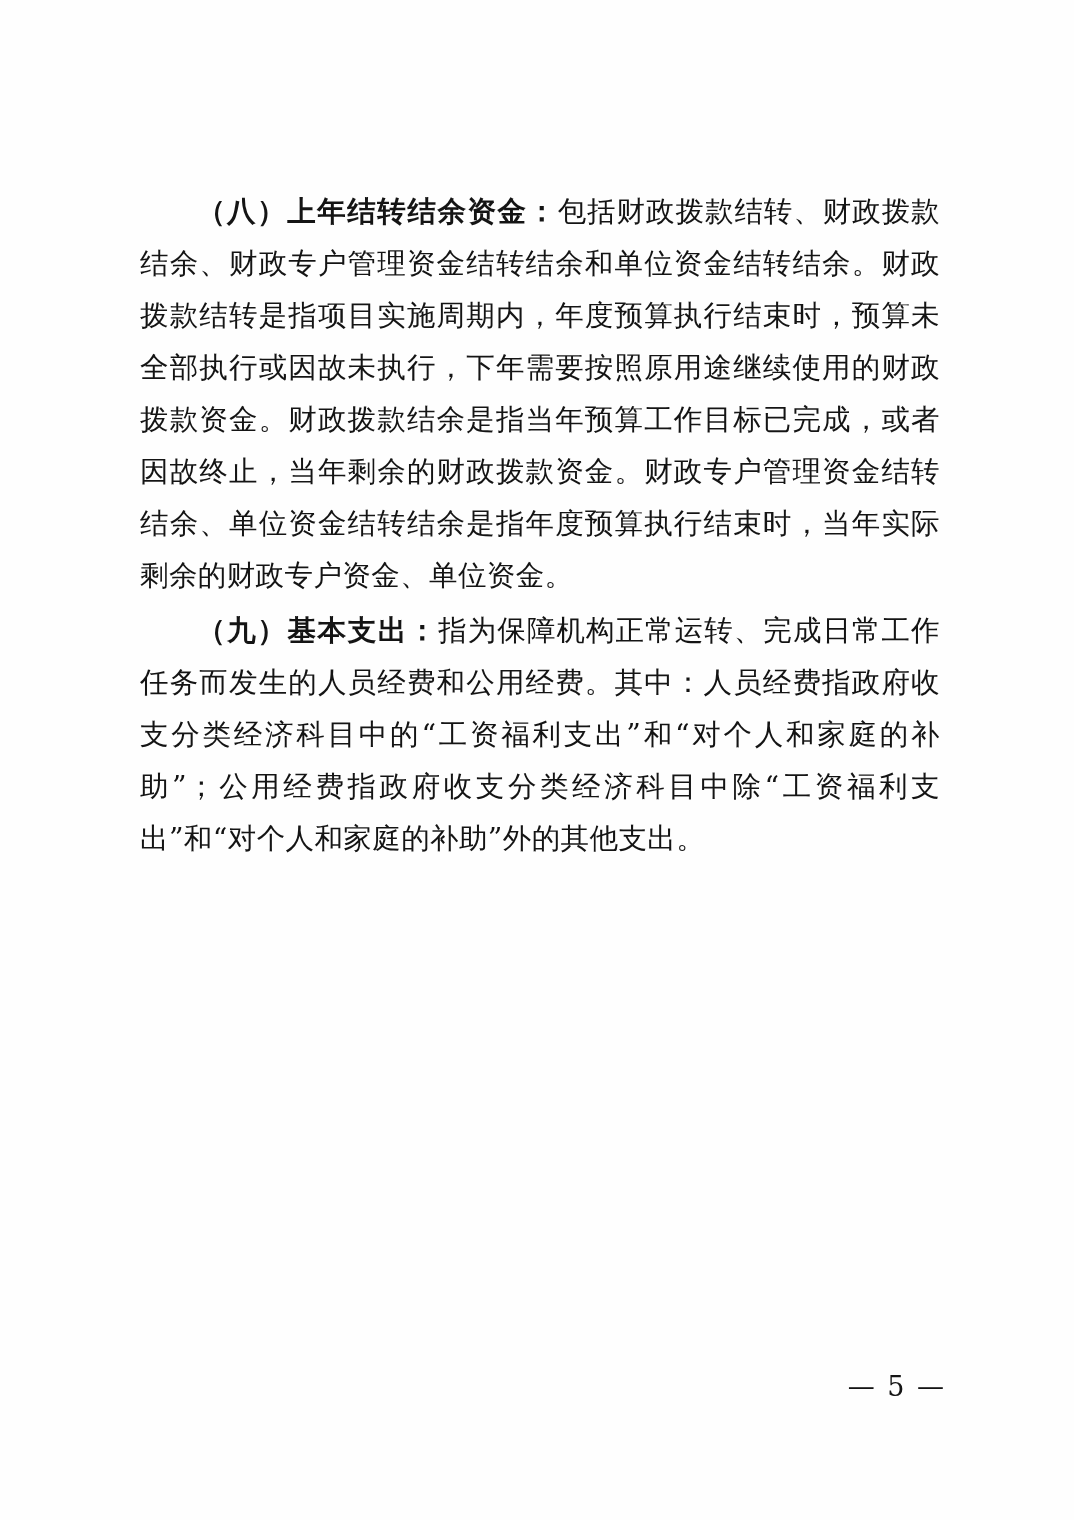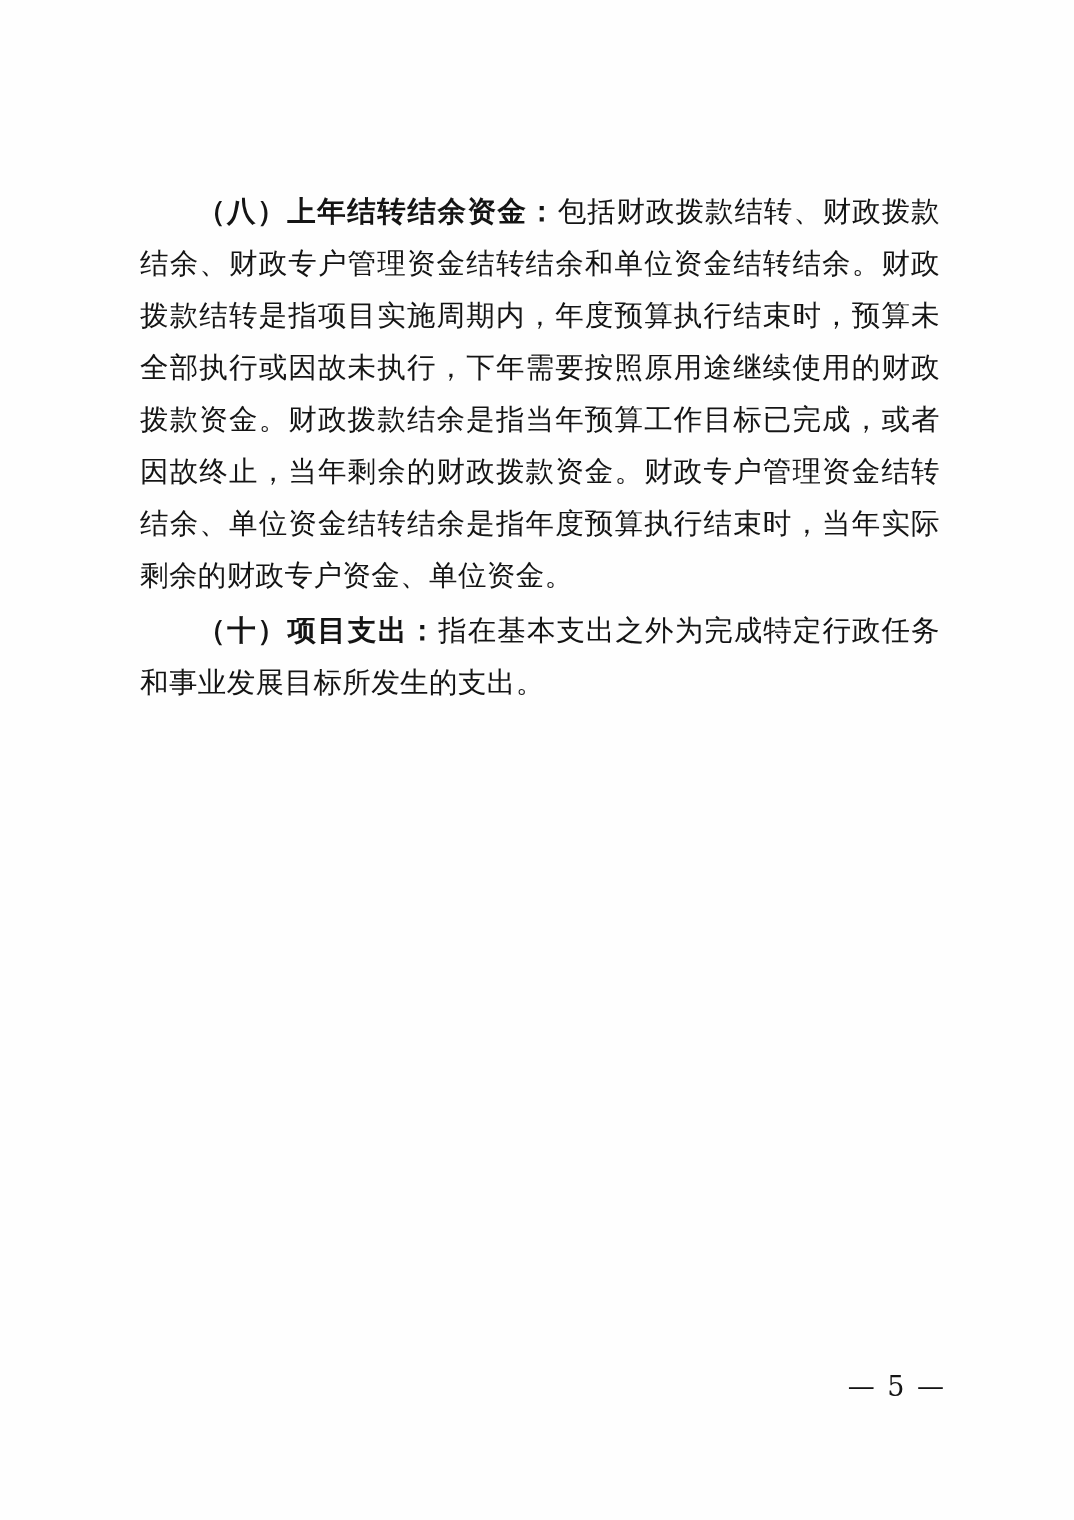--- a/index.html
+++ b/index.html
@@ -55,22 +55,22 @@
 </head>
 <body>
 
 <div class="page">
   <div class="content">
 
     <p class="para">
       <span class="lead">（八）上年结转结余资金：</span><span>包括财政拨款结转、财政拨款结余、财政专户管理资金结转结余和单位资金结转结余。财政拨款结转是指项目实施周期内，年度预算执行结束时，预算未全部执行或因故未执行，下年需要按照原用途继续使用的财政拨款资金。财政拨款结余是指当年预算工作目标已完成，或者因故终止，当年剩余的财政拨款资金。财政专户管理资金结转结余、单位资金结转结余是指年度预算执行结束时，当年实际剩余的财政专户资金、单位资金。</span>
     </p>
 
+    <p class="para">
+      <span class="lead">（九）基本支出：</span><span>指为保障机构正常运转、完成日常工作任务而发生的人员经费和公用经费。其中：人员经费指政府收支分类经济科目中的“工资福利支出”和“对个人和家庭的补助”；公用经费指政府收支分类经济科目中除“工资福利支出”和“对个人和家庭的补助”外的其他支出。</span>
+    </p>
 
-    <p class="para">
-      <span class="lead">（十）项目支出：</span><span>指在基本支出之外为完成特定行政任务和事业发展目标所发生的支出。</span>
-    </p>
 
 
   </div>
 
   <div class="footer">— 5 —</div>
 </div>
 
 </body></html>

